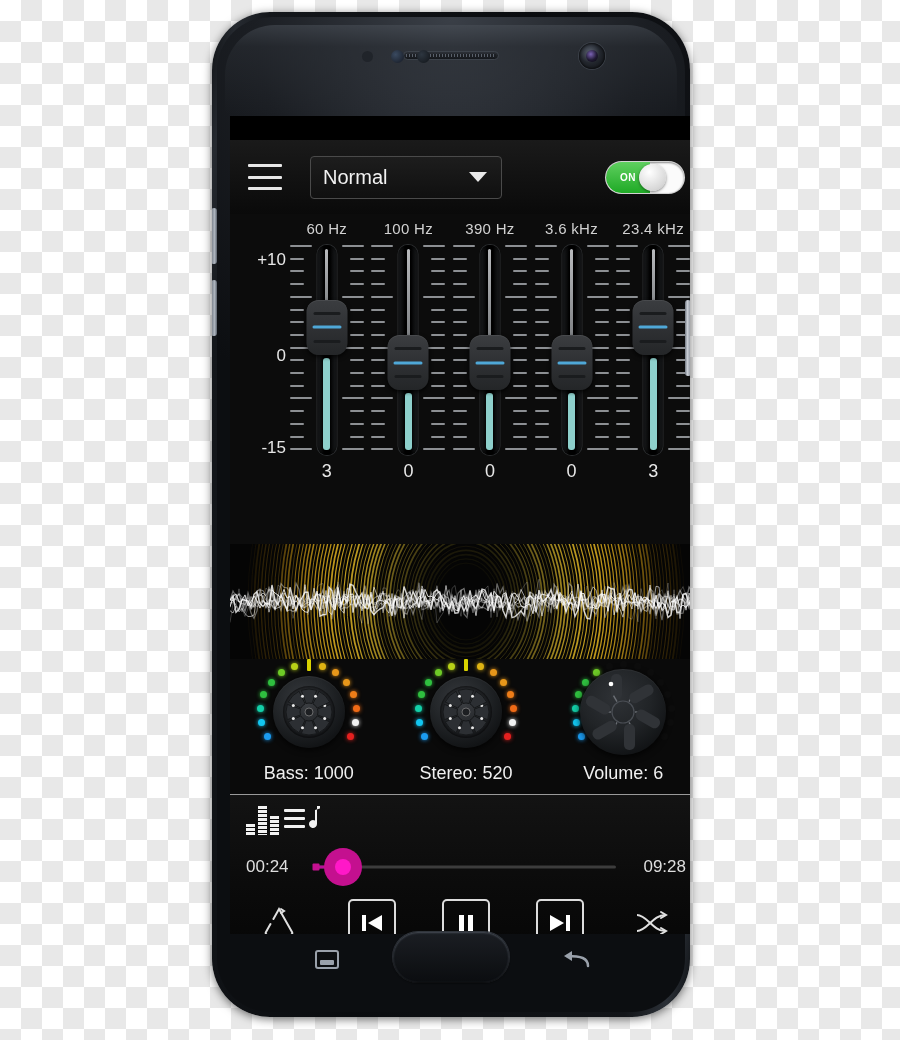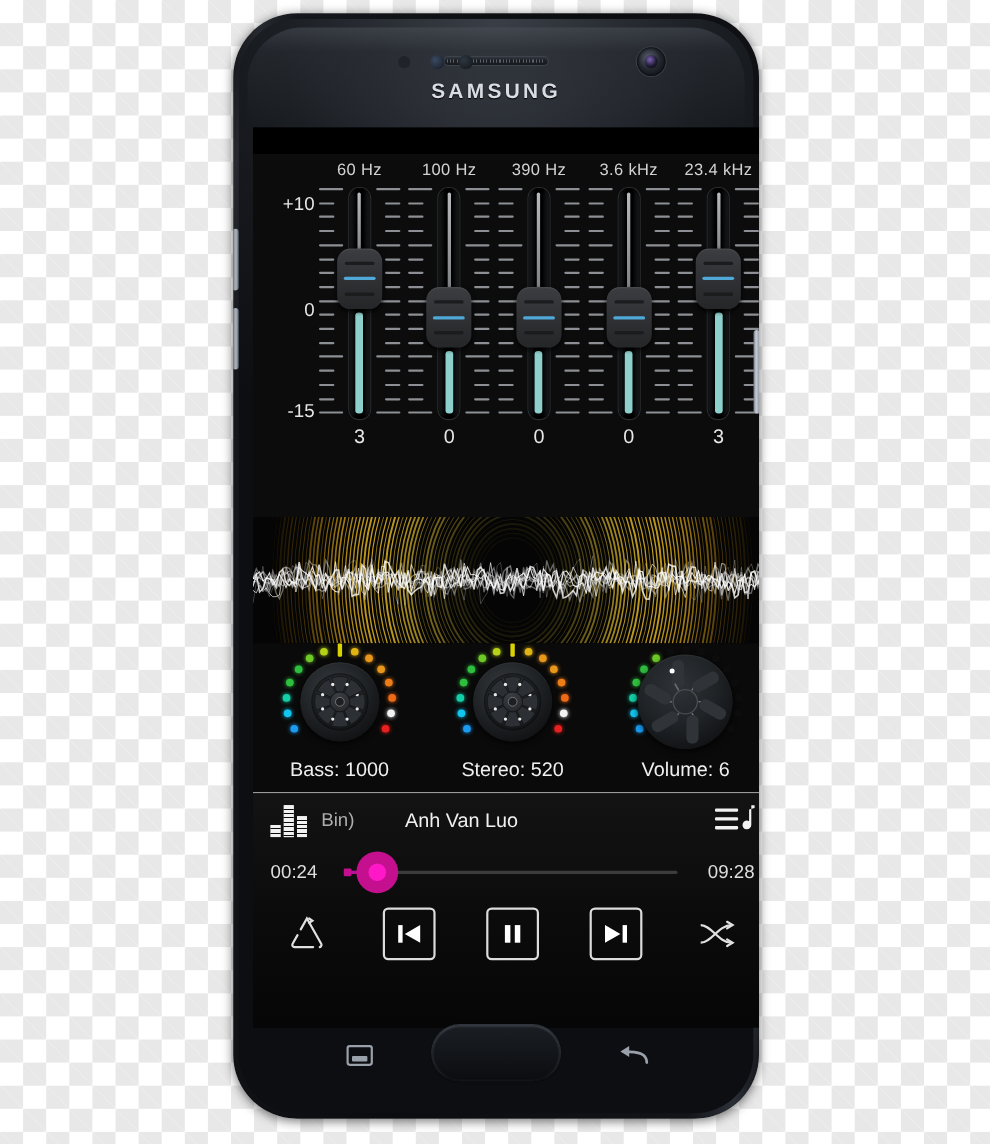--- a/index.html
+++ b/index.html
@@ -317,27 +317,45 @@
 <div id="page">
   <div id="phone">
     <div id="phone-inner">
       <div id="bezel-gloss"></div>
 
       <div id="earpiece"></div>
       <div class="sensor" id="sensor-1"></div>
       <div class="sensor" id="sensor-2"></div>
       <div class="sensor" id="sensor-3"></div>
       <div id="front-camera"></div>
-      <div id="brand">SAMSUNG</div>
 
       <div id="screen">
         <div id="app">
 
           <div id="statusbar"></div>
 
+          <div id="header">
+            <div id="menu-btn">
+              <span></span>
+                <span></span>
+                <span></span>
+            </div>
+
+            <div id="preset-select">
+              <span id="preset-label">Normal</span>
+              <span id="preset-caret"></span>
+            </div>
+
+            <div id="power-toggle">
+              <div id="toggle-fill">
+                <span id="toggle-on-text">ON</span>
+              </div>
+              <div id="toggle-knob"></div>
+            </div>
+          </div>
 
           <div id="eq-area">
             <div id="freq-row">
               <div class="freq-label">60 Hz</div>
               <div class="freq-label">100 Hz</div>
               <div class="freq-label">390 Hz</div>
               <div class="freq-label">3.6 kHz</div>
               <div class="freq-label">23.4 kHz</div>
             </div>
 
@@ -783,24 +801,20 @@
               </div>
             </div>
 
           <div id="player">
             <div id="track-row">
               <div id="eq-icon">
                 <i></i>
                   <i></i>
                   <i></i>
               </div>
-              <div id="track-meta">
-                <span id="track-artist">Bin)</span>
-                <span id="track-title">Anh Van Luo</span>
-              </div>
               <div id="playlist-icon">
                 <i></i>
                   <i></i>
                   <i></i>
                 <svg viewBox="0 0 18 32">
                     <path d="M13 2 L13 20 A4 4 0 1 1 11 16.5 L11 6 L16 4.6 L16 2 Z" fill="#f2f2f2"></path>
                   </svg>
               </div>
             </div>
 

